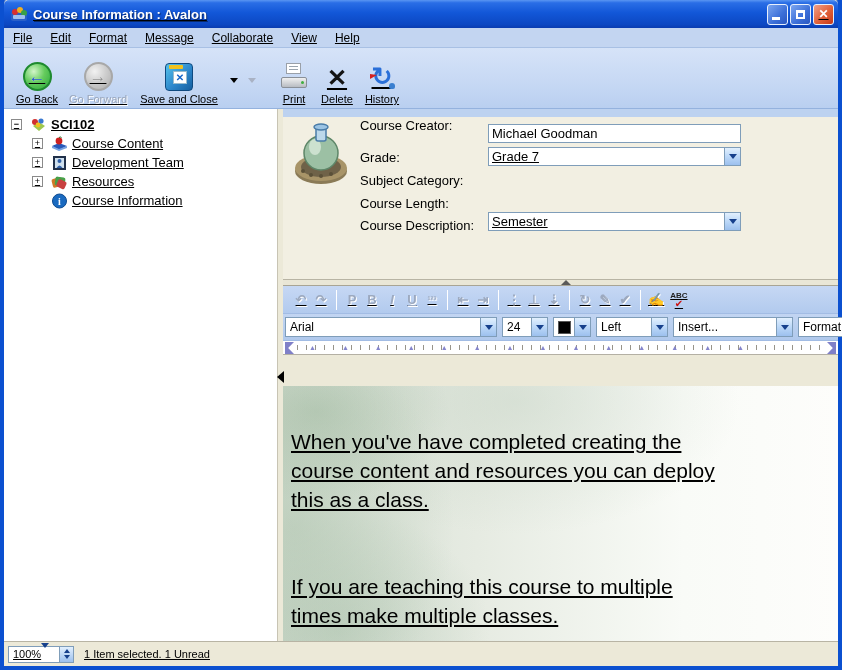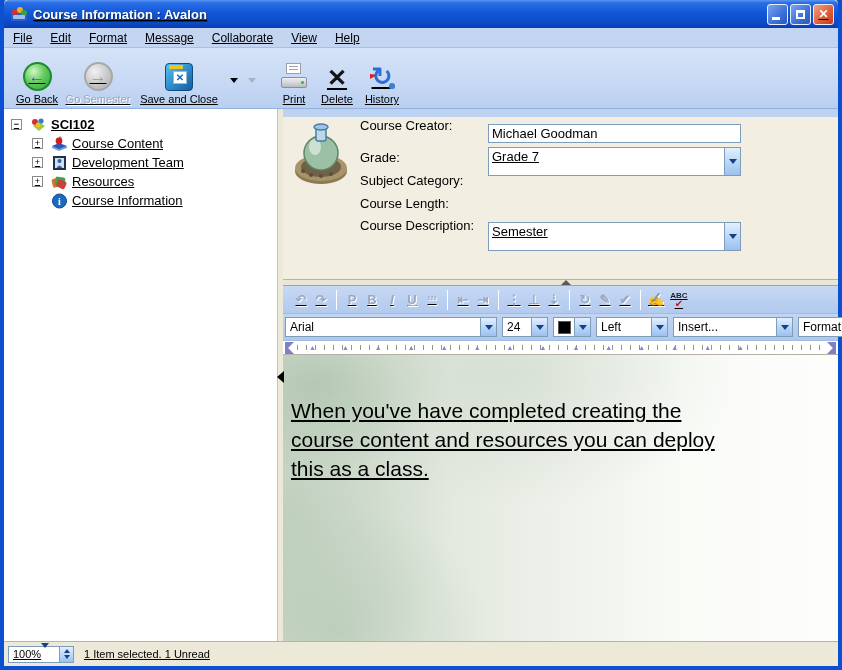--- a/index.html
+++ b/index.html
@@ -65,21 +65,21 @@
 
   .right-panel { flex:1; display:flex; flex-direction:column; min-width:0; }
   .blue-strip { height:8px; flex:0 0 8px; background:#bdd2f0; }
 
   
   .form-area { height:162px; flex:0 0 162px; background:#f2efe2; position:relative; font-size:13px; }
   .flask { position:absolute; left:8px; top:6px; width:62px; height:64px; }
   .f-label { position:absolute; left:77px; color:#000; white-space:nowrap; }
   .f-field { position:absolute; left:205px; width:253px; background:#fff; border:1px solid #7f9db9; font-size:13px; }
   .f-text { height:19px; line-height:17px; padding:0 3px; }
-  .f-select { height:29px; line-height:17px; padding:0 10px 0 3px; position:relative; }
+  .f-select { height:19px; line-height:17px; padding:0 10px 0 3px; position:relative; }
   .f-select .cbtn, .combo .cbtn { position:absolute; right:0; top:0; bottom:0; width:16px; background:linear-gradient(180deg,#e2f0fe 0%,#bcd8f8 50%,#9cc0ee 100%); border-left:1px solid #7f9db9; display:flex; align-items:center; justify-content:center; }
   .cbtn i { width:0; height:0; border-left:4px solid transparent; border-right:4px solid transparent; border-top:5px solid #16408c; }
   .f-desc { top:99px; height:62px; padding:1px 3px; line-height:15px; white-space:pre-line; overflow:hidden; }
 
   .hsplitter { height:7px; flex:0 0 7px; background:#e9e6d6; border-top:1px solid #b8b4a4; border-bottom:1px solid #a8a494; position:relative; }
   .hsplitter .tri-up { position:absolute; left:50%; top:0; width:0; height:0; border-left:5px solid transparent; border-right:5px solid transparent; border-bottom:5px solid #5a5a5a; }
 
   
   .etoolbar { height:28px; flex:0 0 28px; background:linear-gradient(180deg,#c6d8f4,#b2caee); display:flex; align-items:center; padding-left:8px; border-bottom:1px solid #a2bce4; }
   .eicon { min-width:20px; text-align:center; font-size:13px; font-weight:bold; color:#9ca9bf; text-shadow:1px 1px 0 #ffffff; padding:0 2px; }
@@ -105,20 +105,21 @@
   .rmark.right { right:2px; clip-path:polygon(0 0,100% 0,100% 100%,0 100%,65% 50%); }
 
   
   .notes { flex:1; min-height:0; padding:12px 4px 0 8px; font-size:21px; line-height:29px; color:#000; white-space:pre-line; overflow:hidden;
     background:
       radial-gradient(190px 130px at 6% 10%, rgba(158,184,158,.55), transparent 70%),
       radial-gradient(230px 260px at 2% 55%, rgba(168,192,168,.5), transparent 70%),
       radial-gradient(210px 170px at 10% 96%, rgba(162,188,164,.45), transparent 72%),
       radial-gradient(320px 190px at 42% 6%, rgba(188,204,188,.4), transparent 70%),
       linear-gradient(90deg, #d6dfd4 0%, #e6ebe2 35%, #f9fbf7 72%, #fdfdfb 100%);
+    margin-top: 31px;
   }
   .notes p { margin-bottom:29px; }
 
   
   .statusbar { height:25px; flex:0 0 25px; background:#ece9d8; border-top:1px solid #b8b4a4; display:flex; align-items:center; padding:0 4px; font-size:11px; }
   .zoom-combo { width:52px; height:17px; background:#fff; border:1px solid #7f9db9; position:relative; padding:1px 31px 0 4px; font-size:11px; }
   .spinner { width:14px; height:17px; border:1px solid #7f9db9; border-left:none; background:linear-gradient(180deg,#e2f0fe,#9cc0ee); display:flex; flex-direction:column; align-items:center; justify-content:center; gap:2px; }
   .spinner i { width:0; height:0; border-left:3px solid transparent; border-right:3px solid transparent; }
   .spinner .up { border-bottom:4px solid #16408c; }
   .spinner .dn { border-top:4px solid #16408c; }
@@ -165,21 +166,21 @@
     <div class="tbtn" style="width:54px">
       <span class="icon-circle">
           <span>←</span>
         </span>
       <span class="lbl">Go Back</span>
     </div>
     <div class="tbtn disabled" style="width:68px">
       <span class="icon-circle gray">
           <span>→</span>
         </span>
-      <span class="lbl">Go Semester</span>
+      <span class="lbl">Go Forward</span>
     </div>
     <div class="tbtn" style="width:94px">
       <span class="icon-disk">
           <span class="top"></span>
           <span class="box">✕</span>
         </span>
       <span class="lbl">Save and Close</span>
     </div>
     <span class="dd-arrow"></span>
     <span class="dd-arrow gray"></span>
@@ -352,20 +353,22 @@
       <div class="ruler">
         <span class="ticks"></span>
         <span class="rmark left"></span>
         <span class="rmark right"></span>
       </div>
 
       <div class="notes">
         <p>When you've have completed creating the
 course content and resources you can deploy
 this as a class.</p>
+        <p>If you are teaching this course to multiple
+times make multiple classes.</p>
         
       </div>
     </div>
   </div>
 
   <div class="statusbar">
     <div class="zoom-combo">
       <span>100%</span>
       <span class="cbtn"><i></i></span>
     </div>

